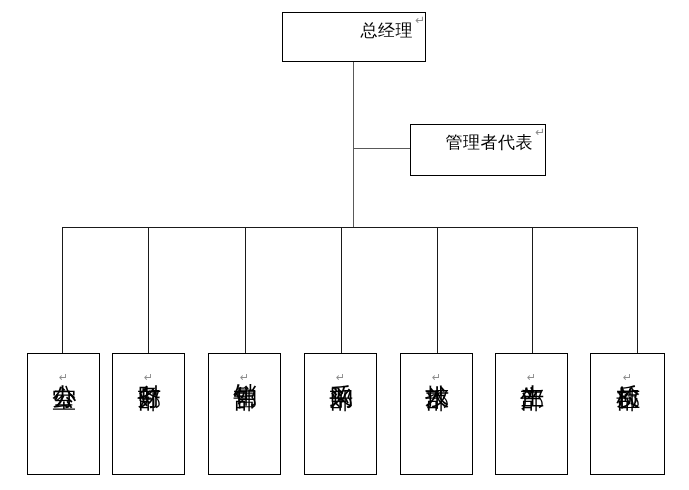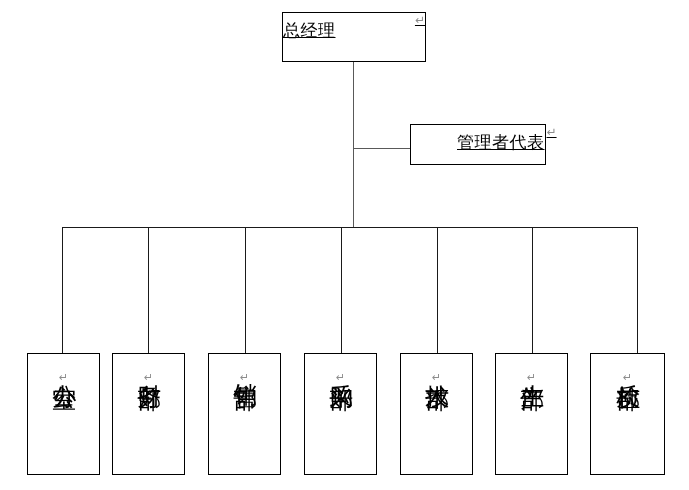--- a/index.html
+++ b/index.html
@@ -24,22 +24,21 @@
     box-sizing: border-box;
     border: 1px solid #000000;
     background: #ffffff;
     z-index: 3;
   }
 
   
   .node-h {
     display: flex;
     align-items: flex-start;
-    justify-content: space-between;
-    text-decoration: underline;
+    justify-content: flex-end;
   }
   .node-h .node-text {
     display: inline-block;
     white-space: nowrap;
     font-size: 17px;
     line-height: 1.25;
     color: #000000;
     padding-top: 7px;
     letter-spacing: 0.5px;
   }
@@ -100,21 +99,21 @@
 
   <div class="node-box node-h" style="left:282px; top:12px; width:144px; height:50px;">
     <span class="node-text">总经理</span>
       <span class="pilcrow">↵</span>
   </div>
 
   <div class="conn conn-v" style="left:353px; top:62px; height:166px;"></div>
 
   <div class="conn conn-h" style="left:353px; top:148px; width:58px;"></div>
 
-  <div class="node-box node-h" style="left:410px; top:124px; width:136px; height:41px;padding-left:46px;">
+  <div class="node-box node-h" style="left:410px; top:124px; width:136px; height:52px;padding-left:46px;">
     <span class="node-text">管理者代表</span>
       <span class="pilcrow">↵</span>
   </div>
 
   <div class="bus bus-h" style="left:62px; top:227px; width:576px;"></div>
 
   <div class="bus bus-v" style="left:62px;  top:227px; height:126px;"></div>
   <div class="bus bus-v" style="left:148px; top:227px; height:126px;"></div>
   <div class="bus bus-v" style="left:245px; top:227px; height:126px;"></div>
   <div class="bus bus-v" style="left:341px; top:227px; height:126px;"></div>

